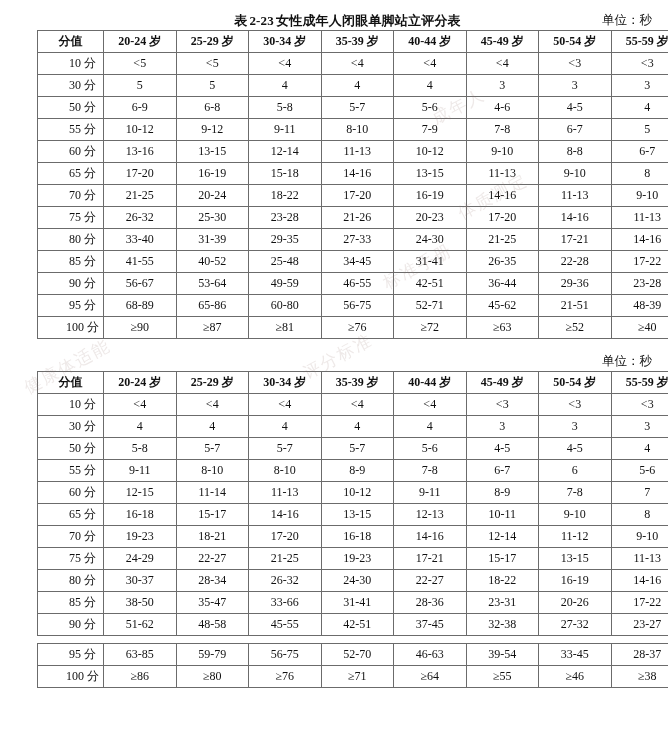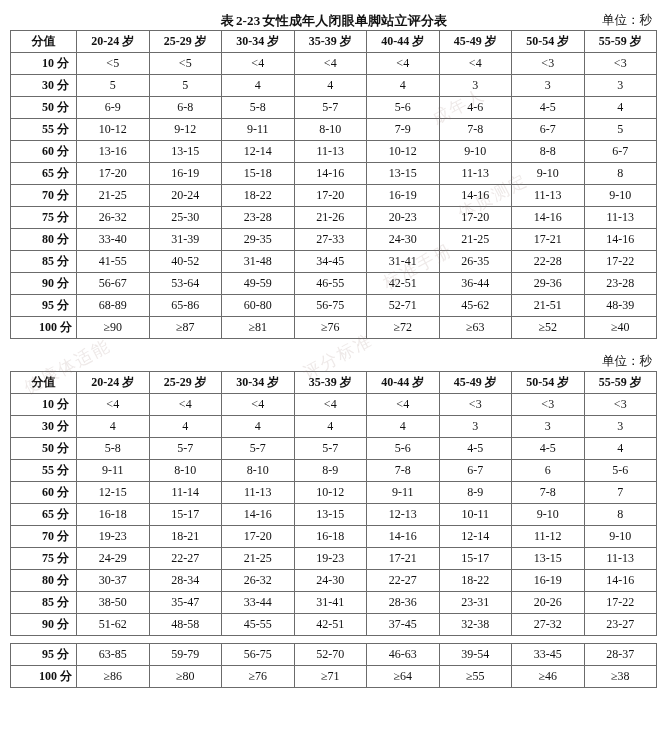--- a/index.html
+++ b/index.html
@@ -17,20 +17,21 @@
   .page {
     position: relative;
     width: 668px;
     height: 736px;
     box-sizing: border-box;
     padding: 8px 10px 0 10px;
   }
 
   .table-block {
     margin-bottom: 10px;
+    margin-left: 27px;
   }
 
   .caption-row {
     display: flex;
     align-items: flex-end;
     justify-content: center;
     position: relative;
     height: 22px;
     padding: 0 4px;
   }
@@ -66,21 +67,21 @@
     font-weight: normal;
     font-family: "Liberation Serif", serif;
     color: #111;
   }
   table.score thead td {
     font-weight: bold;
     font-size: 12px;
     background: #ffffff;
   }
   table.score tbody td.rowhead {
-    font-weight: bold;
+    font-weight: normal;
     padding-left: 24px;
   }
   table.score col.c0 { width: 66px; }
   table.score col.cx { width: 72.5px; }
 
   
   .split-gap {
     height: 7px;
   }
 
@@ -246,21 +247,21 @@
           <td>27-33</td>
           <td>24-30</td>
           <td>21-25</td>
           <td>17-21</td>
           <td>14-16</td>
         </tr>
         <tr>
           <td class="rowhead">85 分</td>
           <td>41-55</td>
           <td>40-52</td>
-          <td>31-48</td>
+          <td>25-48</td>
           <td>34-45</td>
           <td>31-41</td>
           <td>26-35</td>
           <td>22-28</td>
           <td>17-22</td>
         </tr>
         <tr>
           <td class="rowhead">90 分</td>
           <td>56-67</td>
           <td>53-64</td>
@@ -424,21 +425,21 @@
           <td>24-30</td>
           <td>22-27</td>
           <td>18-22</td>
           <td>16-19</td>
           <td>14-16</td>
         </tr>
         <tr>
           <td class="rowhead">85 分</td>
           <td>38-50</td>
           <td>35-47</td>
-          <td>33-44</td>
+          <td>33-66</td>
           <td>31-41</td>
           <td>28-36</td>
           <td>23-31</td>
           <td>20-26</td>
           <td>17-22</td>
         </tr>
         <tr>
           <td class="rowhead">90 分</td>
           <td>51-62</td>
           <td>48-58</td>

